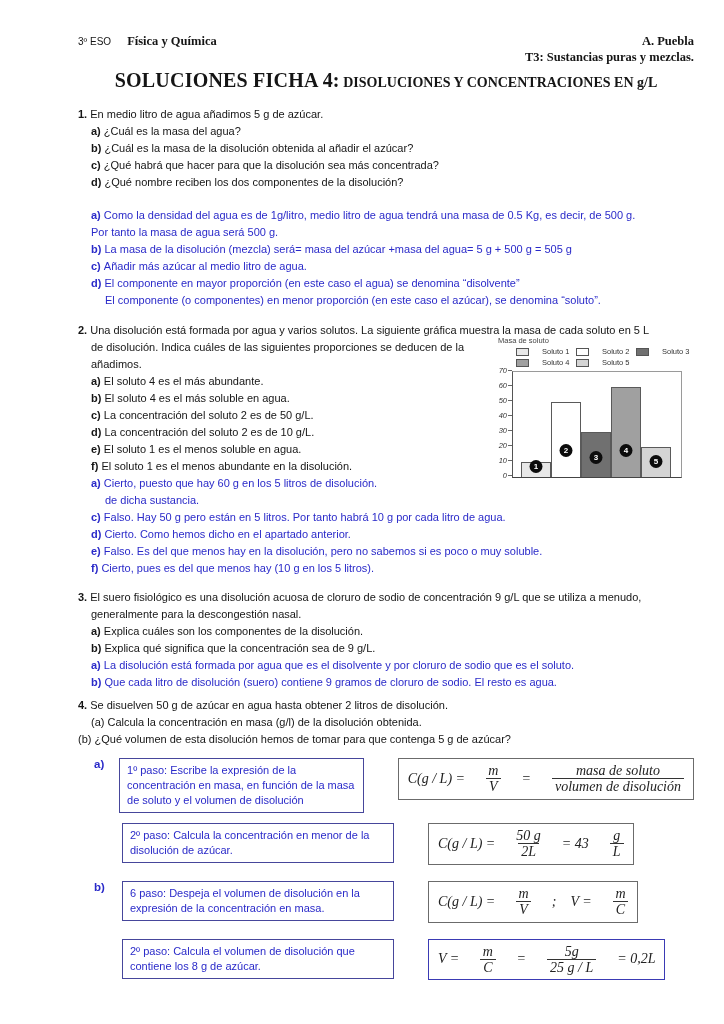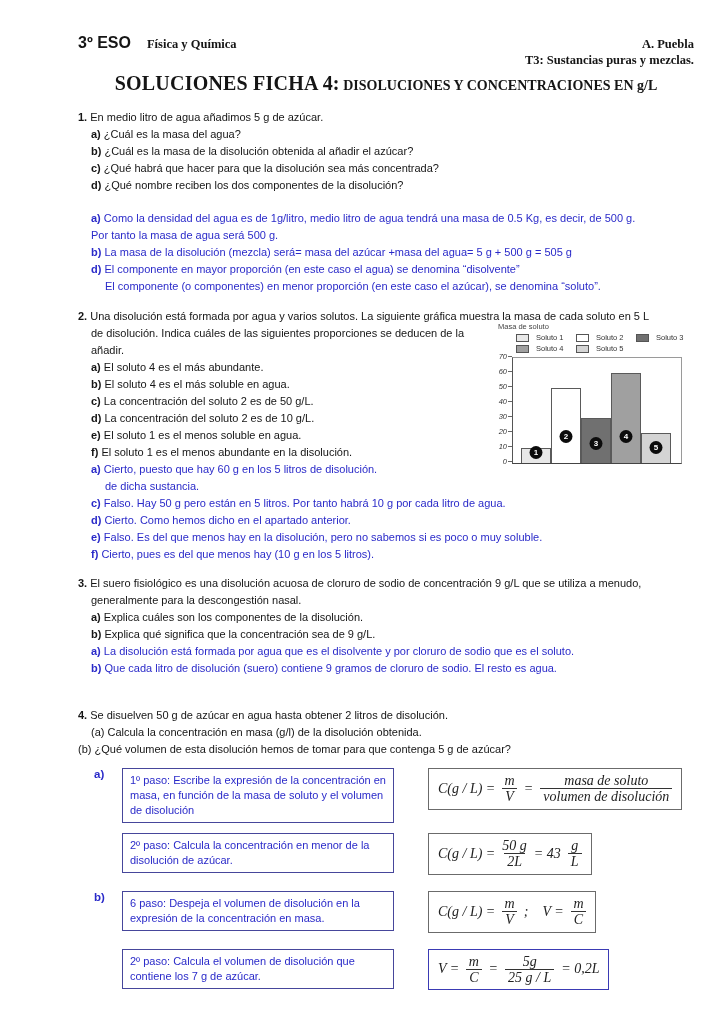--- a/index.html
+++ b/index.html
@@ -10,58 +10,58 @@
     background:#ffffff;
     padding:34px 30px 0 78px;
     font-family:"Liberation Sans", sans-serif;
     font-size:11px;
     color:#151515;
     overflow:hidden;
   }
   
   .hdr-row{display:flex;justify-content:space-between;align-items:baseline;}
   .hdr-left{display:flex;align-items:baseline;gap:16px;}
-  .course{font-family:"Liberation Sans",sans-serif;font-weight:bold;font-size:16px;}
+  .course{font-family:"Liberation Sans",sans-serif;font-weight:normal;font-size:10px;}
   .hdr-serif{font-family:"Liberation Serif",serif;font-weight:bold;font-size:12.5px;}
   .hdr-row2{text-align:right;font-family:"Liberation Serif",serif;font-weight:bold;font-size:12.5px;margin-top:1px;}
   .doc-title{text-align:center;margin-top:4px;margin-bottom:14px;font-family:"Liberation Serif",serif;font-weight:bold;}
   .doc-title .big{font-size:20px;letter-spacing:0.2px;}
   .doc-title .small{font-size:14px;}
   
   .ln{line-height:17px;white-space:nowrap;}
   .ind0{padding-left:0;}
   .ind1{padding-left:13px;}
   .ind2{padding-left:27px;}
   .pfx{font-weight:bold;}
   .blue{color:#2a2ac9;}
   .blk{margin:0;}
   .q1-ans{margin-top:16px;}
   .sec{margin-bottom:13px;}
   .sec-q2{position:relative;margin-bottom:12px;}
-  .sec-q3{margin-bottom:30px;}
+  .sec-q3{margin-bottom:6px;}
   
   .chart{position:absolute;top:14px;right:-12px;width:212px;font-family:"Liberation Sans",sans-serif;color:#333;}
   .chart-title{font-size:7.5px;margin:0 0 2px 4px;color:#444;}
   .legend{display:flex;flex-wrap:wrap;margin-left:22px;width:185px;}
-  .lg-item{display:flex;align-items:center;gap:7px;width:60px;margin-bottom:2px;}
+  .lg-item{display:flex;align-items:center;gap:13px;width:60px;margin-bottom:2px;}
   .lg-sw{width:11px;height:6px;border:1px solid #555;display:inline-block;}
   .lg-lb{font-size:7.5px;color:#333;}
   .chart-body{display:flex;margin-top:2px;}
   .yaxis{position:relative;width:18px;height:105px;}
   .ytick{position:absolute;right:5px;font-size:7.5px;color:#333;transform:translateY(4px);font-style:italic;}
   .ymark{position:absolute;right:0;width:4px;height:1px;background:#666;}
   .plot{position:relative;width:168px;height:105px;border:1px solid #9a9a9a;border-left:1px solid #555;border-bottom:1.5px solid #444;background:#fff;box-sizing:content-box;}
   .bar{position:absolute;bottom:0;width:30px;border:1px solid #5a5a5a;border-bottom:none;box-sizing:border-box;}
   .badge{position:absolute;left:50%;transform:translateX(-50%);width:13px;height:13px;border-radius:50%;background:#0c0c0c;color:#fff;font-size:8px;font-weight:bold;display:flex;align-items:center;justify-content:center;}
   
   .srow{display:flex;align-items:flex-start;margin-top:10px;}
   .slabel{width:44px;box-sizing:border-box;padding-left:16px;font-weight:bold;color:#2a2ac9;font-size:11.5px;}
   .stepbox{width:272px;box-sizing:border-box;border:1px solid #46469b;color:#2a2ac9;padding:4px 7px;line-height:15px;background:#fff;}
   .fmlwrap{margin-left:34px;}
-  .fmlbox{display:inline-flex;align-items:center;gap:7px;border:1px solid #6b6b6b;padding:4px 9px;background:#fff;
+  .fmlbox{display:inline-flex;align-items:center;gap:21px;border:1px solid #6b6b6b;padding:4px 9px;background:#fff;
           font-family:"Liberation Serif",serif;font-style:italic;font-size:14px;color:#222;}
   .fmlbox span{white-space:pre;}
   .fmlbox .frac{display:inline-flex;flex-direction:column;align-items:center;line-height:1.1;gap:0;}
   .fmlbox .den{border-top:1px solid #333;padding:0 3px;}
   .fmlbox.bluebx{border:1.5px solid #3a3ab4;}
 </style>
 </head>
 <body>
 
 <div class="page">
@@ -84,30 +84,31 @@
         <div class="ln ind0"><b class="pfx">1.&nbsp;</b>En medio litro de agua añadimos 5 g de azúcar.</div>
         <div class="ln ind1"><b class="pfx">a)&nbsp;</b>¿Cuál es la masa del agua?</div>
         <div class="ln ind1"><b class="pfx">b)&nbsp;</b>¿Cuál es la masa de la disolución obtenida al añadir el azúcar?</div>
         <div class="ln ind1"><b class="pfx">c)&nbsp;</b>¿Qué habrá que hacer para que la disolución sea más concentrada?</div>
         <div class="ln ind1"><b class="pfx">d)&nbsp;</b>¿Qué nombre reciben los dos componentes de la disolución?</div>
       </div>
     <div class="blk blue q1-ans">
         <div class="ln ind1"><b class="pfx">a)&nbsp;</b>Como la densidad del agua es de 1g/litro,  medio litro de agua tendrá una masa de 0.5 Kg, es decir, de  500 g.</div>
         <div class="ln ind1">Por tanto la masa de agua será 500 g.</div>
         <div class="ln ind1"><b class="pfx">b)&nbsp;</b>La masa de la disolución (mezcla) será= masa del azúcar +masa del agua= 5 g + 500 g = 505 g</div>
+        <div class="ln ind1"><b class="pfx">c)&nbsp;</b>Añadir más azúcar al medio litro de agua.</div>
         <div class="ln ind1"><b class="pfx">d)&nbsp;</b>El componente en mayor proporción (en este caso el agua) se denomina “disolvente”</div>
         <div class="ln ind2">El componente (o componentes) en menor proporción (en este caso el azúcar), se denomina “soluto”.</div>
       </div>
   </section>
 
   <section class="sec-q2">
     <div class="blk">
         <div class="ln ind0"><b class="pfx">2.&nbsp;</b>Una disolución está formada por agua y varios solutos. La siguiente gráfica muestra la masa de cada soluto en 5 L</div>
         <div class="ln ind1">de disolución. Indica cuáles de las siguientes proporciones se deducen de la</div>
-        <div class="ln ind1">añadir.</div>
+        <div class="ln ind1">añadimos.</div>
         <div class="ln ind1"><b class="pfx">a)&nbsp;</b>El soluto 4 es el más abundante.</div>
         <div class="ln ind1"><b class="pfx">b)&nbsp;</b>El soluto 4 es el más soluble en agua.</div>
         <div class="ln ind1"><b class="pfx">c)&nbsp;</b>La concentración del soluto 2 es de 50 g/L.</div>
         <div class="ln ind1"><b class="pfx">d)&nbsp;</b>La concentración del soluto 2 es de 10 g/L.</div>
         <div class="ln ind1"><b class="pfx">e)&nbsp;</b>El soluto 1 es el menos soluble en agua.</div>
         <div class="ln ind1"><b class="pfx">f)&nbsp;</b>El soluto 1 es el menos abundante en la disolución.</div>
       </div>
     <div class="blk blue">
         <div class="ln ind1"><b class="pfx">a)&nbsp;</b>Cierto, puesto que hay 60 g en los 5 litros de disolución.</div>
         <div class="ln ind2">de dicha sustancia.</div>
@@ -235,21 +236,21 @@
           <span>C(g / L) =</span>
           <span class="frac"><span>m</span><span class="den">V</span></span>
           <span>;    V =</span>
           <span class="frac"><span>m</span><span class="den">C</span></span>
         </span>
       </div>
     </div>
 
     <div class="srow" style="margin-top:16px;">
       <div class="slabel"></div>
-      <div class="stepbox">2º paso:  Calcula el volumen de disolución que contiene los 7 g de azúcar.</div>
+      <div class="stepbox">2º paso:  Calcula el volumen de disolución que contiene los 8 g de azúcar.</div>
       <div class="fmlwrap">
         <span class="fmlbox bluebx">
           <span>V =</span>
           <span class="frac"><span>m</span><span class="den">C</span></span>
           <span>=</span>
           <span class="frac"><span>5g</span><span class="den">25 g / L</span></span>
           <span>= 0,2L</span>
         </span>
       </div>
     </div>

